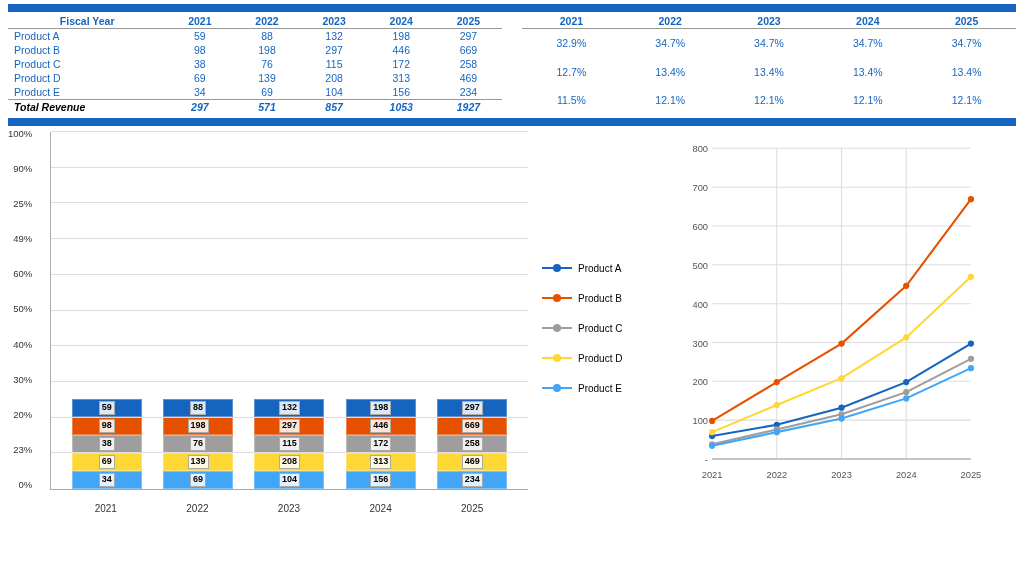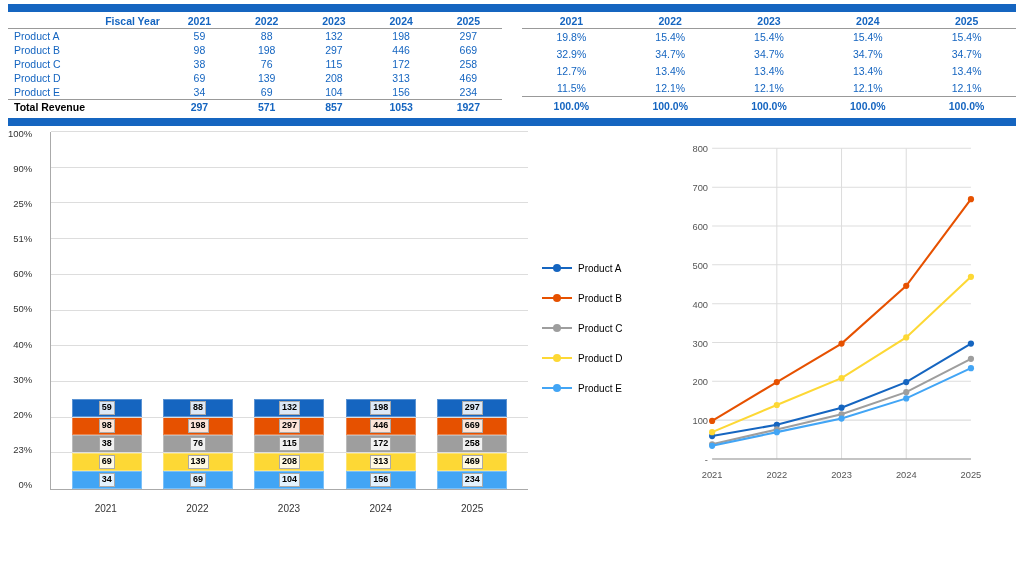--- a/index.html
+++ b/index.html
@@ -46,40 +46,41 @@
 
     .data-table th {
       color: #1565C0;
       font-weight: bold;
       text-align: center;
       padding: 1px 6px;
       border-bottom: 1px solid #999;
     }
 
     .data-table th.left-header {
-      text-align: right;
+      text-align: center;
       color: #1565C0;
     }
 
     .data-table td {
       text-align: center;
       padding: 1px 6px;
       color: #1565C0;
     }
 
     .data-table td.row-label {
       text-align: left;
       color: #1565C0;
       font-weight: normal;
     }
 
     .data-table tr.total-row td {
       font-weight: bold;
       border-top: 1px solid #999;
       color: #1565C0;
+      font-style: italic;
     }
 
     .data-table tr.total-row td.row-label {
       color: #000;
       font-weight: bold;
     }
 
     
     .bottom-section {
       background: #fff;
@@ -321,75 +322,61 @@
         <thead>
           <tr>
             <th>2021</th>
             <th>2022</th>
             <th>2023</th>
             <th>2024</th>
             <th>2025</th>
           </tr>
         </thead>
         <tbody id="pct-tbody">
-        <tr>
-              <td>19.8%</td>
-              <td>15.4%</td>
-              <td>15.4%</td>
-              <td>15.4%</td>
-              <td>15.4%</td>
-            </tr>
             <tr>
               <td>32.9%</td>
               <td>34.7%</td>
               <td>34.7%</td>
               <td>34.7%</td>
               <td>34.7%</td>
             </tr>
             <tr>
               <td>12.7%</td>
               <td>13.4%</td>
               <td>13.4%</td>
               <td>13.4%</td>
               <td>13.4%</td>
             </tr>
             <tr>
               <td>11.5%</td>
               <td>12.1%</td>
               <td>12.1%</td>
               <td>12.1%</td>
               <td>12.1%</td>
-            </tr>
-            <tr class="total-row">
-              <td style="font-weight:bold">100.0%</td>
-              <td style="font-weight:bold">100.0%</td>
-              <td style="font-weight:bold">100.0%</td>
-              <td style="font-weight:bold">100.0%</td>
-              <td style="font-weight:bold">100.0%</td>
             </tr>
           </tbody>
       </table>
     </div>
   </div>
 
   <div class="bottom-section">
     <div class="chart-title"></div>
     <div class="charts-row">
 
       <div class="bar-chart-container">
 
         <div class="y-axis" id="bar-y-axis">
             <span>0%</span>
             <span>23%</span>
             <span>20%</span>
             <span>30%</span>
             <span>40%</span>
             <span>50%</span>
             <span>60%</span>
-            <span>51%</span>
+            <span>49%</span>
             <span>25%</span>
             <span>90%</span>
             <span>100%</span>
           </div>
 
         <div class="chart-area" id="bar-chart-area">
 
           <div class="bars-group" id="bars-group">
               <div class="bar-column">
                 <div class="stacked-bar">

